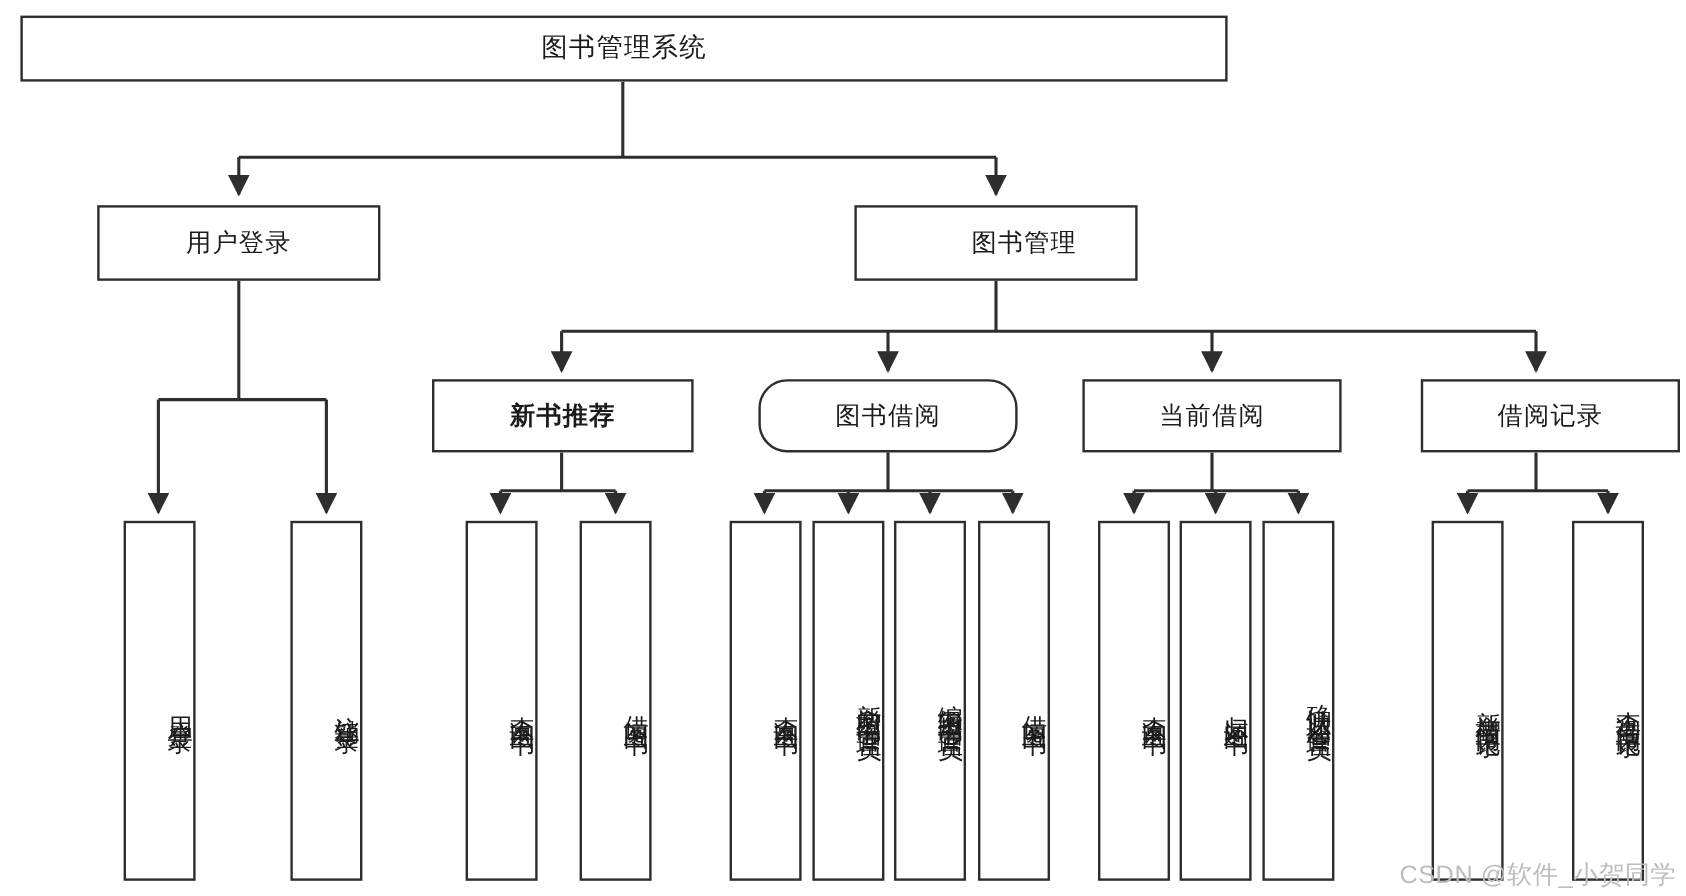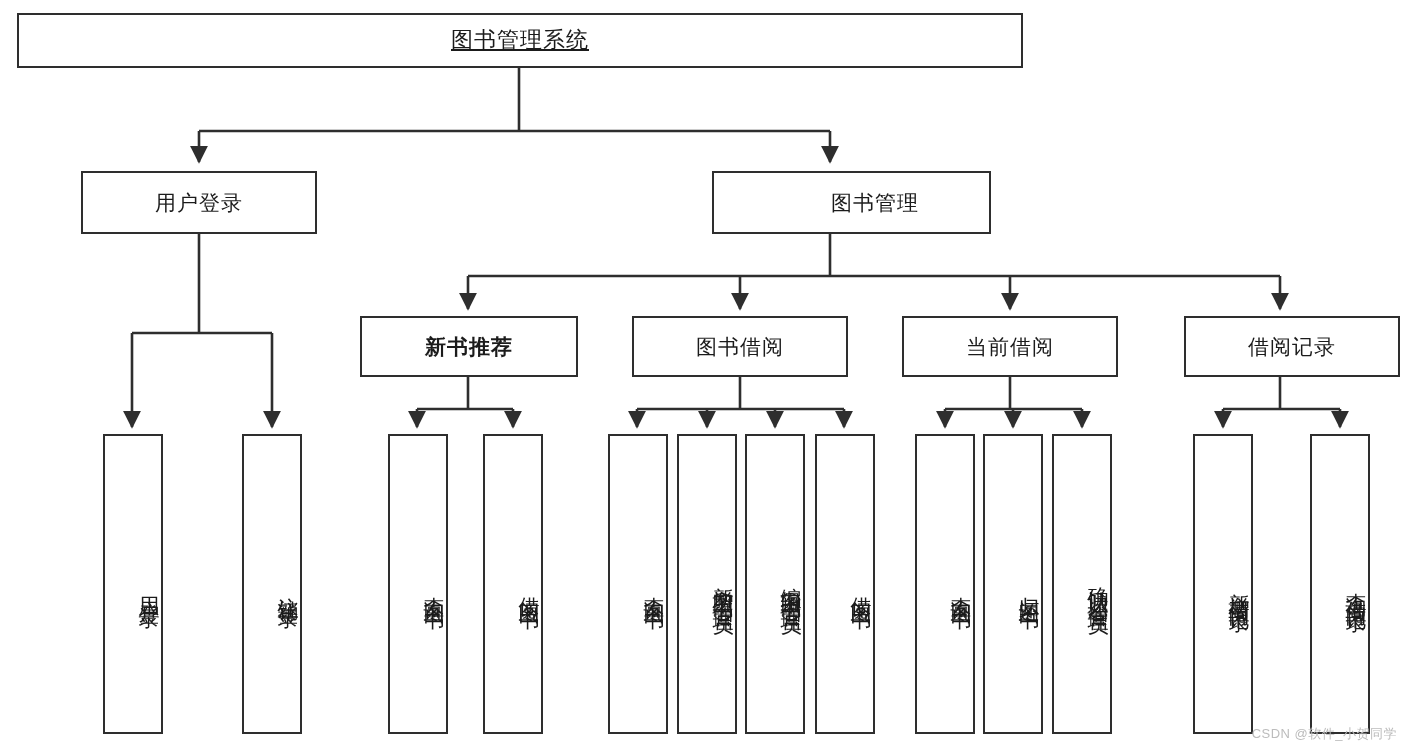--- a/index.html
+++ b/index.html
@@ -38,41 +38,40 @@
     justify-content: center;
     text-align: center;
   }
   .node.horizontal {
     font-size: 21px;
     letter-spacing: 1px;
     line-height: 1.2;
   }
   .node.root {
     font-size: 22px;
-    text-decoration: underline;
   }
   .node.vertical {
     writing-mode: vertical-rl;
     text-orientation: upright;
     font-size: 21px;
     letter-spacing: 4px;
     padding-top: 8px;
     align-items: flex-start;
     justify-content: center;
     line-height: 1.15;
   }
   .node-label {
     display: block;
     white-space: pre-wrap;
   }
   .watermark {
     position: absolute;
     right: 8px;
     bottom: 4px;
-    font-size: 13px;
+    font-size: 21px;
     color: #bcbcbc;
     letter-spacing: 0.5px;
     user-select: none;
   }
 </style>
 </head>
 <body>
 
 <div id="diagram-root">
 
@@ -126,28 +125,28 @@
     </g>
   </svg>
 
   <div class="node horizontal root" style="left:17px; top:13px; width:1006px; height:55px;">
     <span class="node-label">图书管理系统</span>
   </div>
 
   <div class="node horizontal" style="left:81px; top:171px; width:236px; height:63px;">
     <span class="node-label">用户登录</span>
   </div>
-  <div class="node horizontal" style="left:712px; top:171px; width:279px; height:63px;padding-left:47px;">
+  <div class="node horizontal" style="left:712px; top:171px; width:236px; height:63px;padding-left:47px;">
     <span class="node-label">图书管理</span>
   </div>
 
   <div class="node horizontal" style="left:360px; top:316px; width:218px; height:61px;font-weight:bold;">
     <span class="node-label">新书推荐</span>
   </div>
-  <div class="node horizontal" style="left:632px; top:316px; width:216px; height:61px;">
+  <div class="node horizontal" style="left:632px; top:316px; width:216px; height:61px;border-radius:24px;">
     <span class="node-label">图书借阅</span>
   </div>
   <div class="node horizontal" style="left:902px; top:316px; width:216px; height:61px;">
     <span class="node-label">当前借阅</span>
   </div>
   <div class="node horizontal" style="left:1172px; top:316px; width:216px; height:61px;margin-left:12px;">
     <span class="node-label">借阅记录</span>
   </div>
 
   <div class="node vertical" style="left:103px; top:434px; width:60px; height:300px;">

